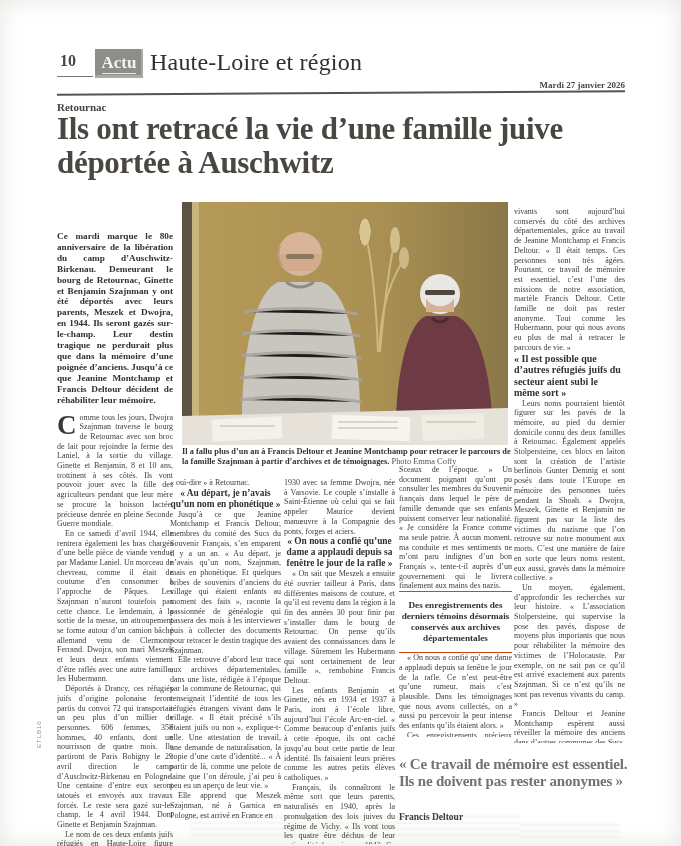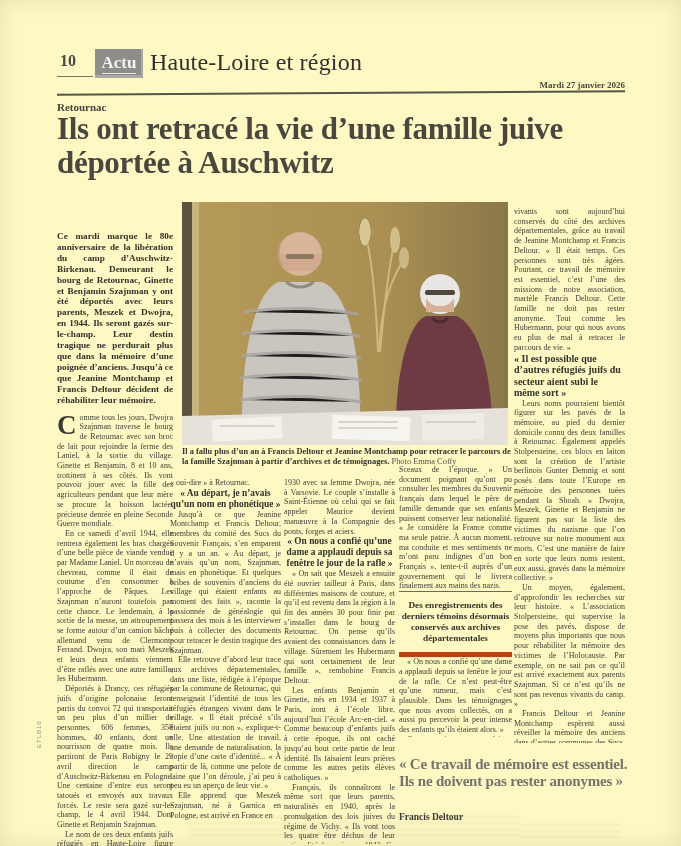--- a/index.html
+++ b/index.html
@@ -1,16 +1,16 @@
 <!DOCTYPE html>
 <html><head>
 <meta charset="utf-8">
 <style>
   html,body{margin:0;padding:0;background:#e9e7e2;}
-  .scan{position:relative;width:681px;height:846px;background:#fef9c3;overflow:hidden;
+  .scan{position:relative;width:681px;height:846px;background:#ffffff;overflow:hidden;
         font-family:"Liberation Serif","DejaVu Serif",serif;color:#3b3935;
         box-shadow:inset 0 0 22px rgba(120,110,90,.18);}
   .abs{position:absolute;}
 
   
   .pagenum{left:60px;top:52px;font-size:16px;font-weight:bold;color:#4a4843;}
   .pagenum-rule{left:57px;top:76px;width:36px;height:1px;background:#7a7772;}
   .badge{left:95px;top:49px;width:48px;height:29px;background:#8f8d89;color:#f4f3f0;
          font-weight:bold;font-size:17px;text-align:center;line-height:27px;
          box-shadow:inset -2px -3px 0 rgba(255,255,255,.25);}
@@ -29,21 +29,21 @@
   .col p{margin:0;}
   .col p.ind{text-indent:8px;}
   .lead{font-size:9.2px;line-height:10.9px;font-weight:bold;color:#33312c;margin:0 0 7px 0 !important;}
   .dropcap::first-letter{float:left;font-size:27px;line-height:22px;padding:1px 3px 0 0;
                          font-weight:bold;color:#3b3935;}
   .subhead{font-weight:bold;text-align:center;font-size:9.4px;line-height:11px;
            margin:7px 3px 6px 3px;color:#33312d;}
   .subhead-left{font-weight:bold;text-align:left;font-size:10px;line-height:11.5px;
                 margin:8px 0 6px 0;color:#33312d;}
   .boxhead{font-weight:bold;text-align:center;font-size:9.2px;line-height:11px;color:#33312d;
-           border-top:1px solid #6b6964;border-bottom:5px solid #c2410c;
+           border-top:1px solid #6b6964;border-bottom:1px solid #c2410c;
            padding:8px 2px;margin:9px 6px 8px 6px;}
   .c1{left:57px;top:197px;width:116px;height:645px;margin-top:34px;}
   .c2{left:170px;top:478px;width:111px;height:366px;}
   .c3{left:284px;top:478px;width:111px;height:366px;}
   .c4{left:399px;top:465px;width:113px;height:272px;}
   .c5{left:514px;top:207px;width:111px;height:536px;}
 
   
   .photo{left:182px;top:202px;width:326px;height:243px;background:#ac9254;overflow:hidden;}
   .caption{left:182px;top:447px;width:330px;font-size:8.4px;line-height:10px;

